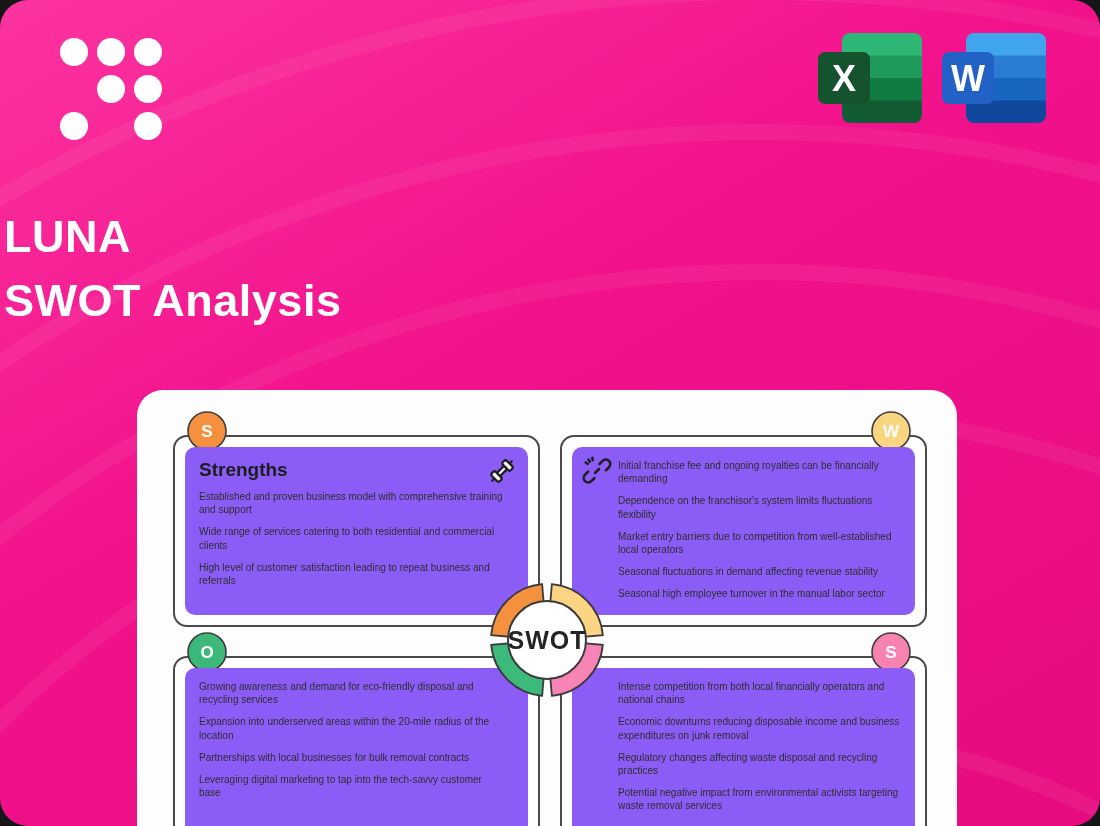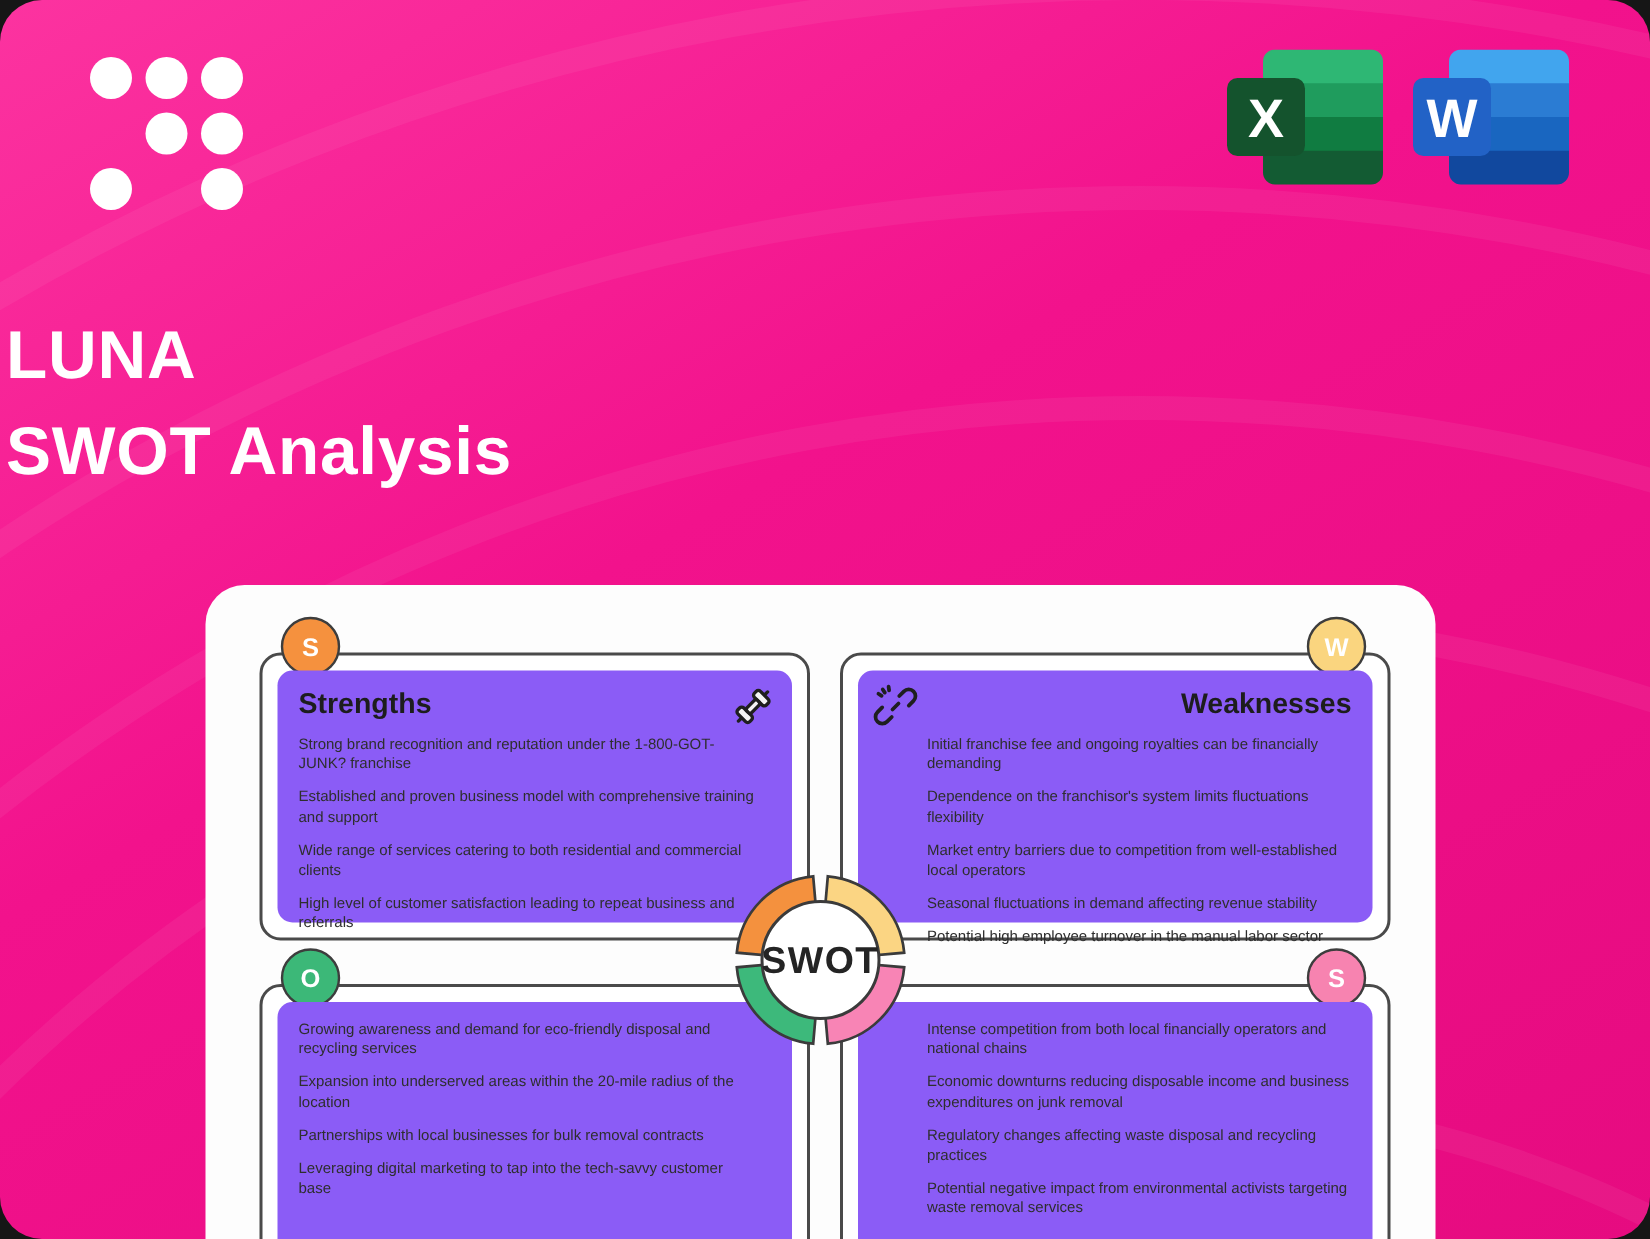--- a/index.html
+++ b/index.html
@@ -115,47 +115,45 @@
       <div class="q-inner">
         <svg class="corner-icon tr" viewBox="0 0 24 24">
           <g transform="rotate(-45 12 12)" stroke="#1f1f1f" stroke-width="1.8" fill="#f4f4f5" stroke-linecap="round">
             <rect x="3.5" y="7.5" width="4.5" height="9" rx="1.6"></rect>
             <rect x="16" y="7.5" width="4.5" height="9" rx="1.6"></rect>
             <rect x="8" y="10.2" width="8" height="3.6" rx="1.2"></rect>
             <path d="M1 12h1.6M21.4 12H23"></path>
           </g>
         </svg>
         <h2 class="q-title">Strengths</h2>
-        <p class="q-item">Strong brand recognition and reputation under the 1-800-GOT-JUNK? franchise</p>
         <p class="q-item">Established and proven business model with comprehensive training and support</p>
         <p class="q-item">Wide range of services catering to both residential and commercial clients</p>
         <p class="q-item">High level of customer satisfaction leading to repeat business and referrals</p>
       </div>
     </div>
 
     <div class="q weaknesses">
       <svg class="badge right" viewBox="0 0 42 42">
         <circle cx="21" cy="21" r="19" stroke="#3d3d3d" stroke-width="1.6" fill="#fad57f"></circle>
         <text x="21" y="27" text-anchor="middle">W</text>
       </svg>
       <div class="q-inner pad-left">
         <svg class="corner-icon tl" viewBox="0 0 24 24">
           <g stroke="#1f1f1f" stroke-width="2" fill="none" stroke-linecap="round">
             <path d="M14 6.4l2.5-2.5a3.6 3.6 0 0 1 5.1 5.1L19.1 11.5"></path>
             <path d="M10 17.6l-2.5 2.5a3.6 3.6 0 0 1-5.1-5.1l2.5-2.5"></path>
             <path d="M13.6 10.4l-3.2 3.2"></path>
             <path d="M6.3 4.6L5.2 2.9M4.6 6.3L2.9 5.2M8.6 3.4l-.3-2"></path>
           </g>
         </svg>
-        <h2 class="q-title right">Weaknesses</h2>
         <p class="q-item">Initial franchise fee and ongoing royalties can be financially demanding</p>
         <p class="q-item">Dependence on the franchisor's system limits fluctuations flexibility</p>
         <p class="q-item">Market entry barriers due to competition from well-established local operators</p>
         <p class="q-item">Seasonal fluctuations in demand affecting revenue stability</p>
-        <p class="q-item">Potential high employee turnover in the manual labor sector</p>
+        <p class="q-item">Seasonal high employee turnover in the manual labor sector</p>
       </div>
     </div>
 
     <div class="q opportunities">
       <svg class="badge left" viewBox="0 0 42 42">
         <circle cx="21" cy="21" r="19" stroke="#3d3d3d" stroke-width="1.6" fill="#3cb878"></circle>
         <text x="21" y="27" text-anchor="middle">O</text>
       </svg>
       <div class="q-inner">
 

